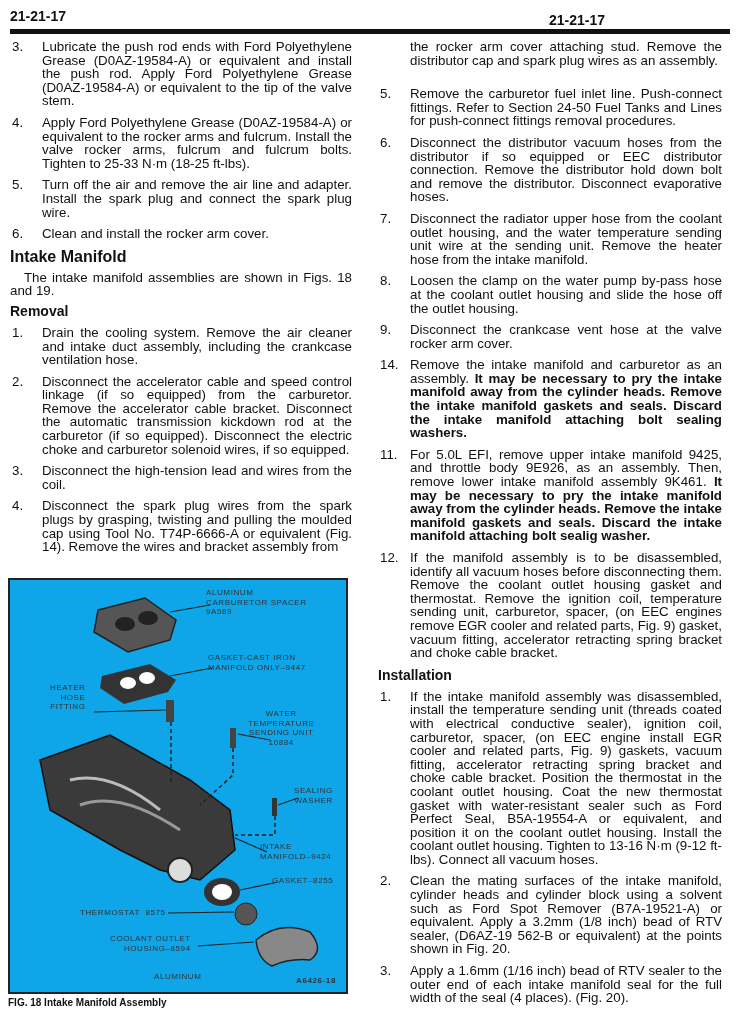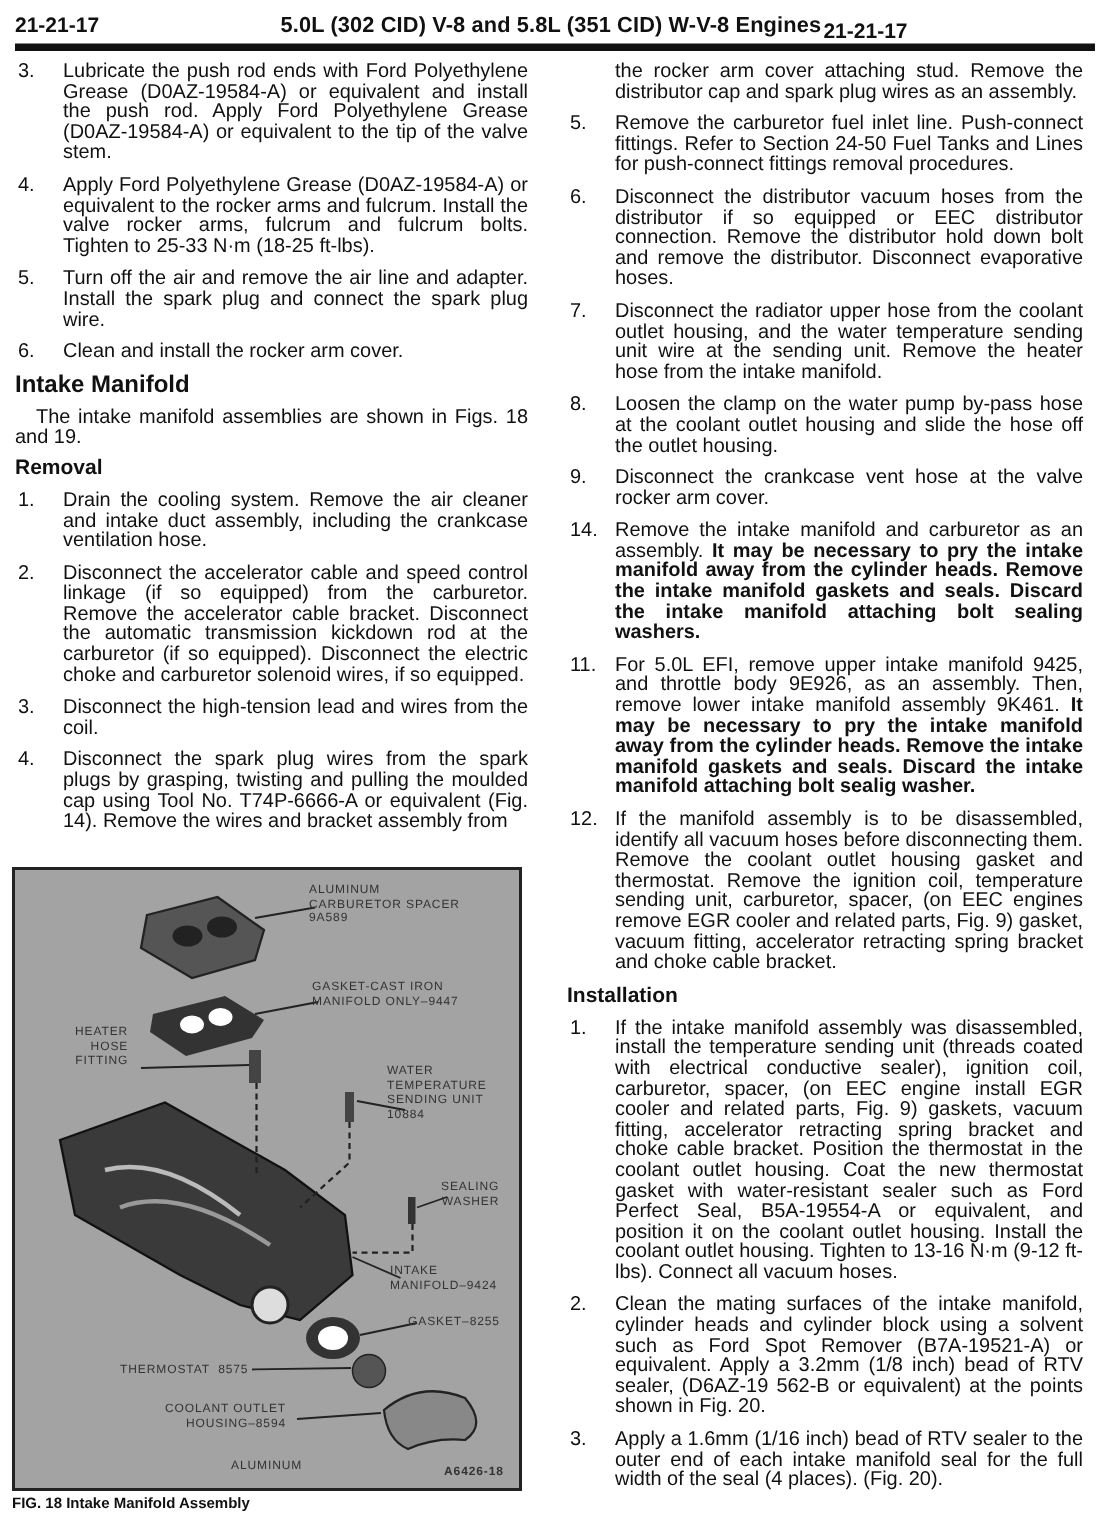--- a/index.html
+++ b/index.html
@@ -8,36 +8,35 @@
   .hdr{position:absolute;left:0;top:0;width:617px;height:36px;}
   .hdr .pl{position:absolute;left:10px;top:8px;font-weight:bold;font-size:14px;}
   .hdr .pr{position:absolute;right:12px;top:12px;font-weight:bold;font-size:14px;}
   .hdr .pt{position:absolute;left:187px;top:9px;font-weight:bold;font-size:14.5px;letter-spacing:0.1px;}
   .hdr .rule{position:absolute;left:10px;top:29px;width:720px;height:5px;background:#111;}
   .col{position:absolute;top:40px;font-size:13.3px;line-height:13.6px;}
   .col.left{left:10px;width:342px;}
   .col.right{left:378px;width:344px;}
   .item{position:relative;padding-left:32px;margin-bottom:8px;text-align:justify;}
   .item .num{position:absolute;left:2px;top:0;}
-  .cont{padding-left:32px;text-align:justify;margin-bottom:8px;}
+  .cont{padding-left:32px;text-align:justify;margin-bottom:20px;}
   .item b{font-weight:bold;}
   h2{font-size:16px;font-weight:bold;margin:6px 0 6px 0;line-height:16px;}
   h3{font-size:14px;font-weight:bold;margin:6px 0 7px 0;line-height:15px;}
   p.intro{margin:0 0 6px 0;text-indent:14px;text-align:justify;}
-  .fig{position:absolute;left:8px;top:578px;width:336px;height:412px;border:2px solid #222;background:#a3a3a3;}
+  .fig{position:absolute;left:8px;top:578px;width:336px;height:412px;border:2px solid #222;background:#0ea5e9;}
   .fig svg{position:absolute;left:0;top:0;}
   .lbl{position:absolute;font-size:8px;line-height:9.5px;letter-spacing:0.6px;color:#333;white-space:pre;}
   .caption{position:absolute;left:8px;top:997px;font-weight:bold;font-size:10px;}
 </style>
 </head>
 <body>
 
 <div class="hdr">
   <span class="pl">21-21-17</span>
-  <span class="pt">5.0L (302 CID) V-8 and 5.8L (351 CID) W-V-8 Engines</span>
   <span class="pr">21-21-17</span>
   <div class="rule"></div>
 </div>
 
 <div class="col left">
   <div class="item"><span class="num">3.</span><span>Lubricate the push rod ends with Ford Polyethylene Grease (D0AZ-19584-A) or equivalent and install the push rod. Apply Ford Polyethylene Grease (D0AZ-19584-A) or equivalent to the tip of the valve stem.</span></div>
   <div class="item"><span class="num">4.</span><span>Apply Ford Polyethylene Grease (D0AZ-19584-A) or equivalent to the rocker arms and fulcrum. Install the valve rocker arms, fulcrum and fulcrum bolts. Tighten to 25-33 N·m (18-25 ft-lbs).</span></div>
   <div class="item"><span class="num">5.</span><span>Turn off the air and remove the air line and adapter. Install the spark plug and connect the spark plug wire.</span></div>
   <div class="item"><span class="num">6.</span><span>Clean and install the rocker arm cover.</span></div>
 
@@ -107,21 +106,21 @@
     </g>
   </svg>
   <div class="lbl" style="left:196px;top:8px;">ALUMINUM
 CARBURETOR SPACER
 9A589</div>
   <div class="lbl" style="left:198px;top:73px;">GASKET-CAST IRON
 MANIFOLD ONLY–9447</div>
   <div class="lbl" style="left:40px;top:103px;text-align:right;">HEATER
 HOSE
 FITTING</div>
-  <div class="lbl" style="left:248px;top:129px;">WATER
+  <div class="lbl" style="left:238px;top:129px;text-align:center;">WATER
 TEMPERATURE
 SENDING UNIT
 10884</div>
   <div class="lbl" style="left:284px;top:206px;text-align:right;">SEALING
 WASHER</div>
   <div class="lbl" style="left:250px;top:262px;">INTAKE
 MANIFOLD–9424</div>
   <div class="lbl" style="left:262px;top:296px;">GASKET–8255</div>
   <div class="lbl" style="left:70px;top:328px;">THERMOSTAT  8575</div>
   <div class="lbl" style="left:100px;top:354px;text-align:right;">COOLANT OUTLET

